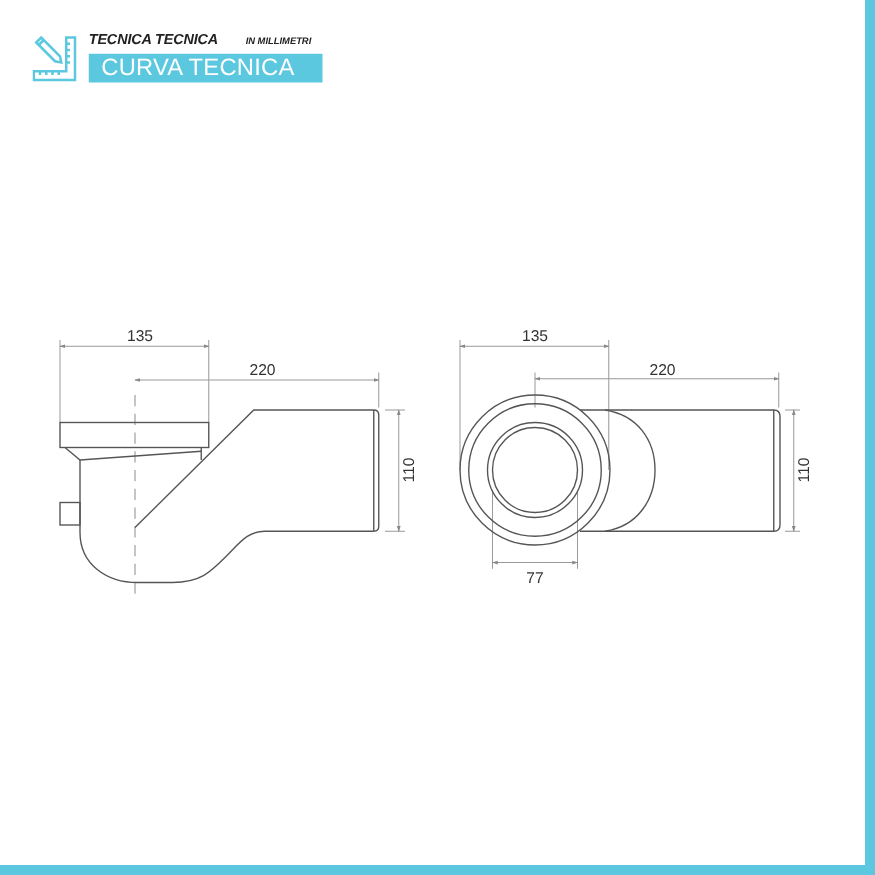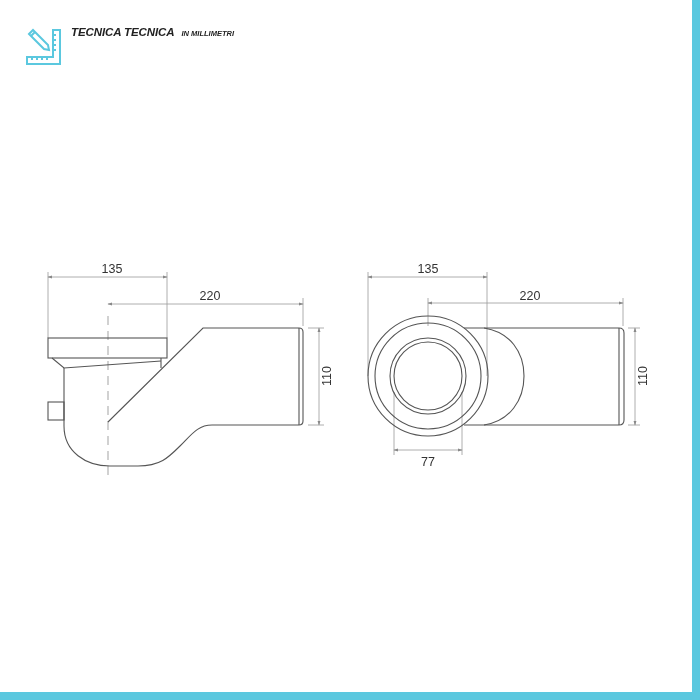--- a/index.html
+++ b/index.html
@@ -9,21 +9,21 @@
       font-family: "Liberation Sans", sans-serif;
     }
     .border-right { position: absolute; right: 0; top: 0; width: 8px; height: 700px; background: #5bc8df; }
     .border-bottom { position: absolute; left: 0; bottom: 0; width: 700px; height: 8px; background: #5bc8df; }
     .header { position: absolute; left: 24px; top: 24px; width: 240px; height: 46px; }
     .logo-icon { position: absolute; left: 2px; top: 4px; width: 38px; height: 38px; }
     .subtitle {
       position: absolute; left: 47px; top: 2px; white-space: nowrap;
       font-style: italic; font-weight: bold; font-size: 11.5px; color: #222; letter-spacing: -0.1px;
     }
-    .subtitle .unit { font-size: 7.5px; font-weight: bold; margin-left: 7px; letter-spacing: 0; }
+    .subtitle .unit { font-size: 7.5px; font-weight: bold; margin-left: 22px; letter-spacing: 0; }
     .title-box {
       position: absolute; left: 47px; top: 19px; width: 187px; height: 23px;
       background: #5bc8df; color: #ffffff; font-size: 19px; line-height: 23px;
       padding-left: 10px; box-sizing: border-box; letter-spacing: 0.2px; white-space: nowrap;
     }
     svg.drawing { position: absolute; left: 0; top: 0; }
     .dim-text { font-family: "Liberation Sans", sans-serif; font-size: 12.5px; fill: #333; }
   </style>
 </head>
 <body>
@@ -45,20 +45,21 @@
       <line x1="16" y1="29" x2="16" y2="32"></line>
       <line x1="21" y1="29" x2="21" y2="32"></line>
 
       <path d="M3 6 L7 2 L22 17 L23 22 L18 21 Z"></path>
       <line x1="5" y1="8" x2="9" y2="4"></line>
     </g>
   </svg>
   <div class="subtitle">
     <span>TECNICA TECNICA</span><span class="unit">IN MILLIMETRI</span>
   </div>
+  <div class="title-box">CURVA TECNICA</div>
 </div>
 
 <svg class="drawing" width="700" height="700" viewBox="0 0 700 700">
   <defs>
     <marker id="arr" viewBox="0 0 8 8" refX="7" refY="4" markerWidth="6" markerHeight="6" orient="auto-start-reverse">
       <path d="M0 1.5 L8 4 L0 6.5 z" fill="#888"></path>
     </marker>
   </defs>
 
   <g>

